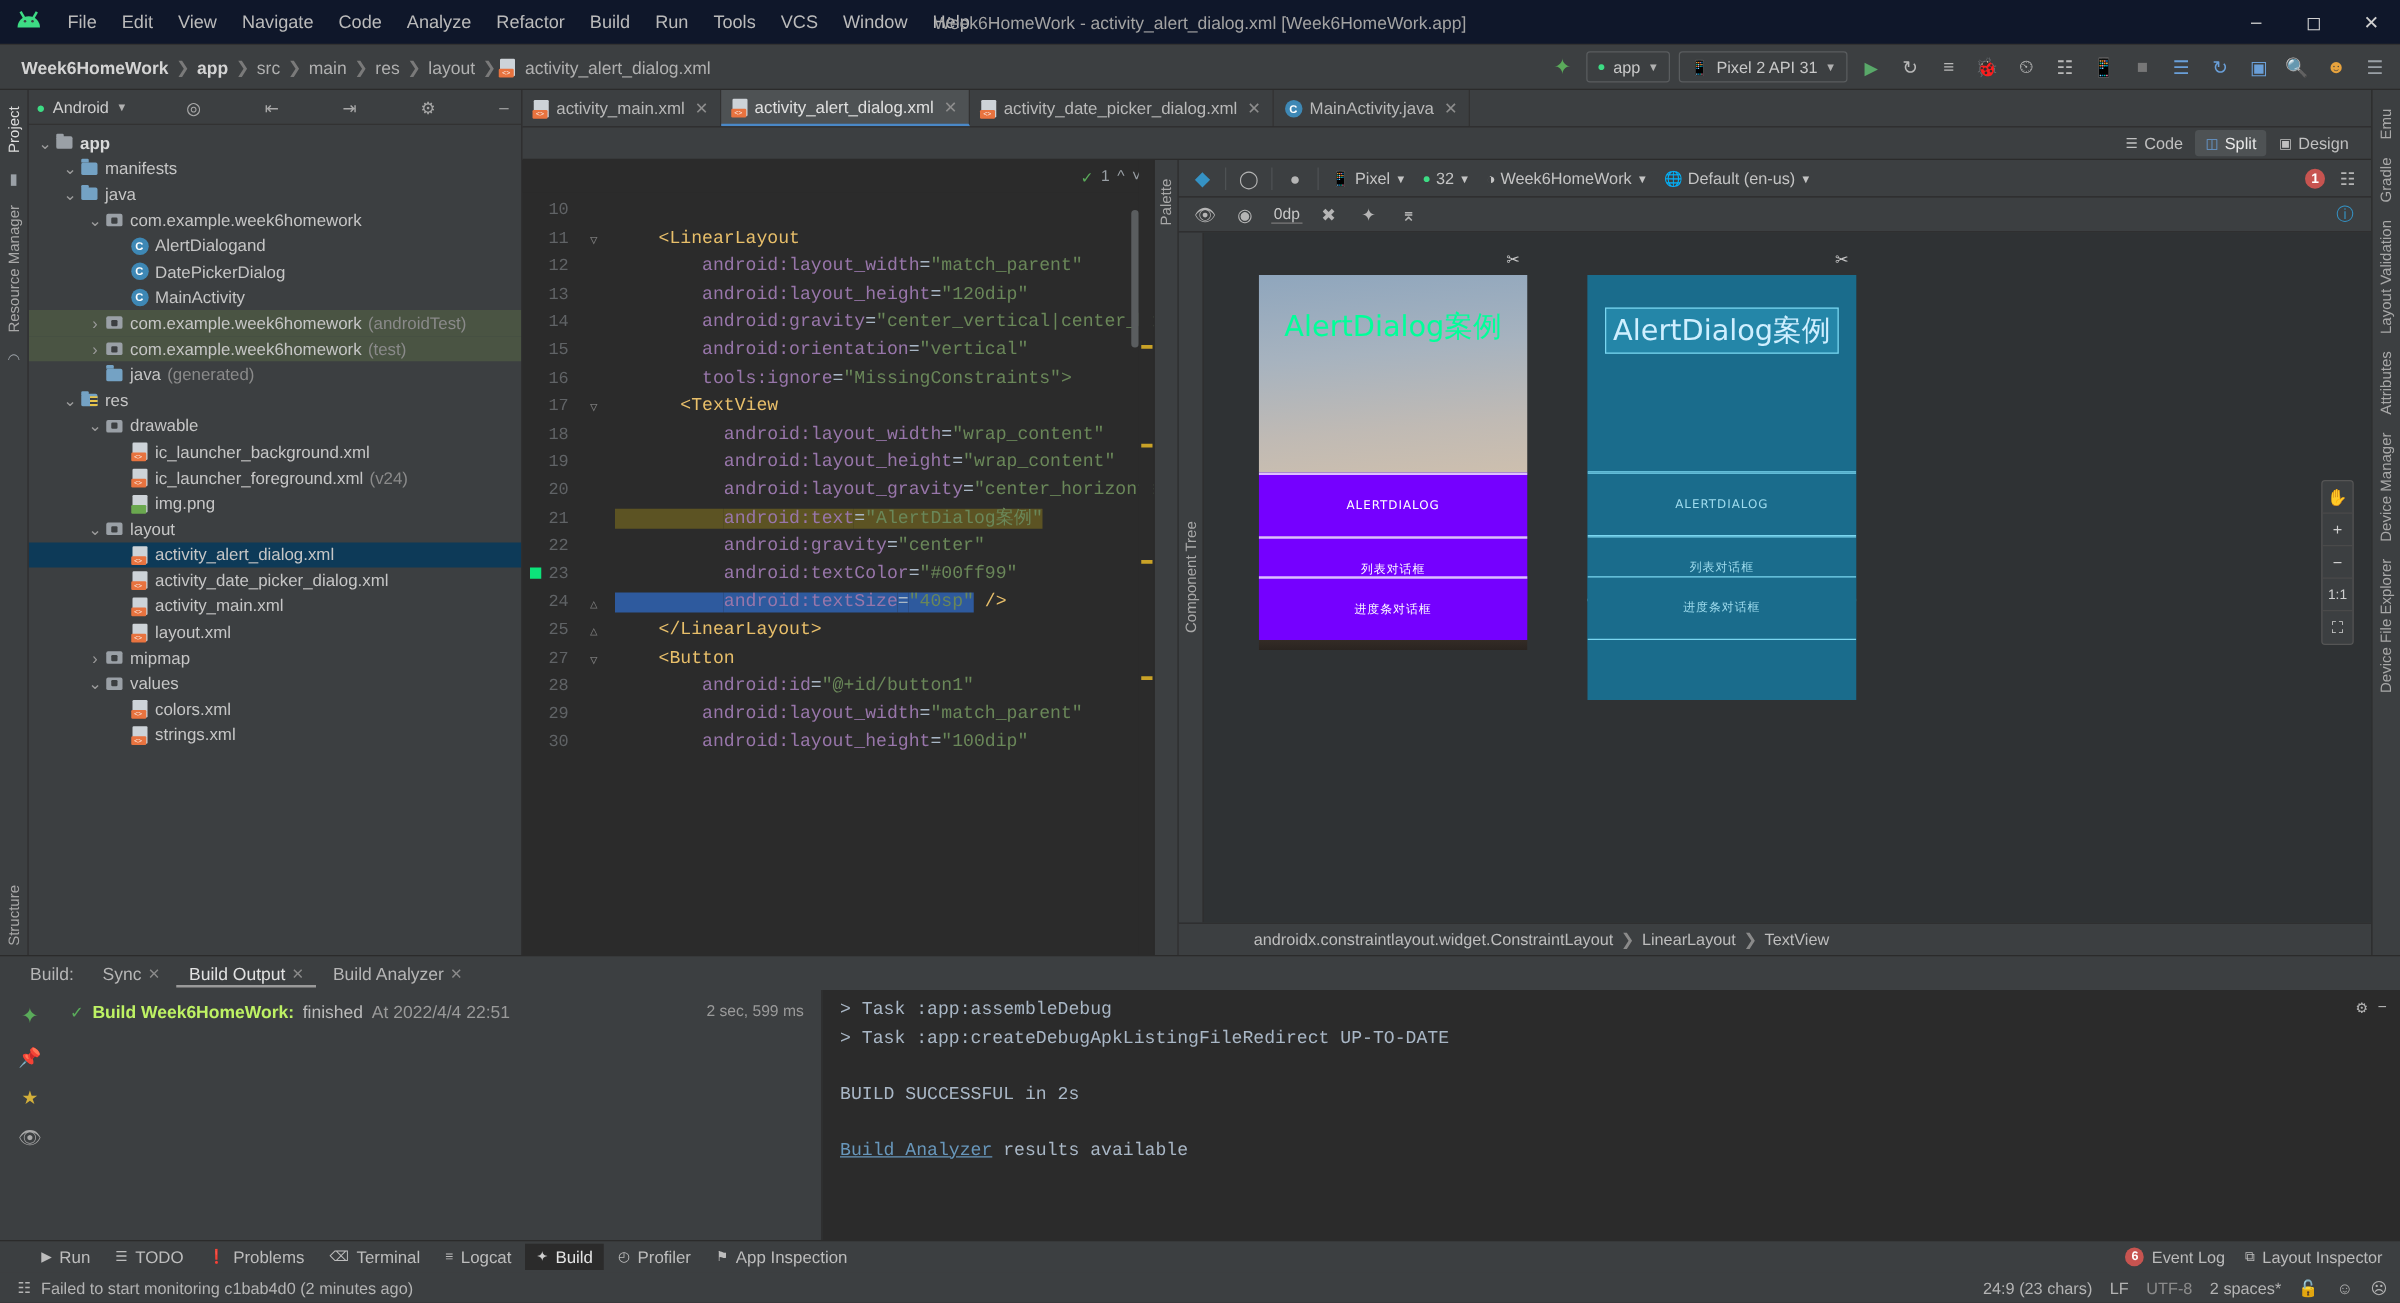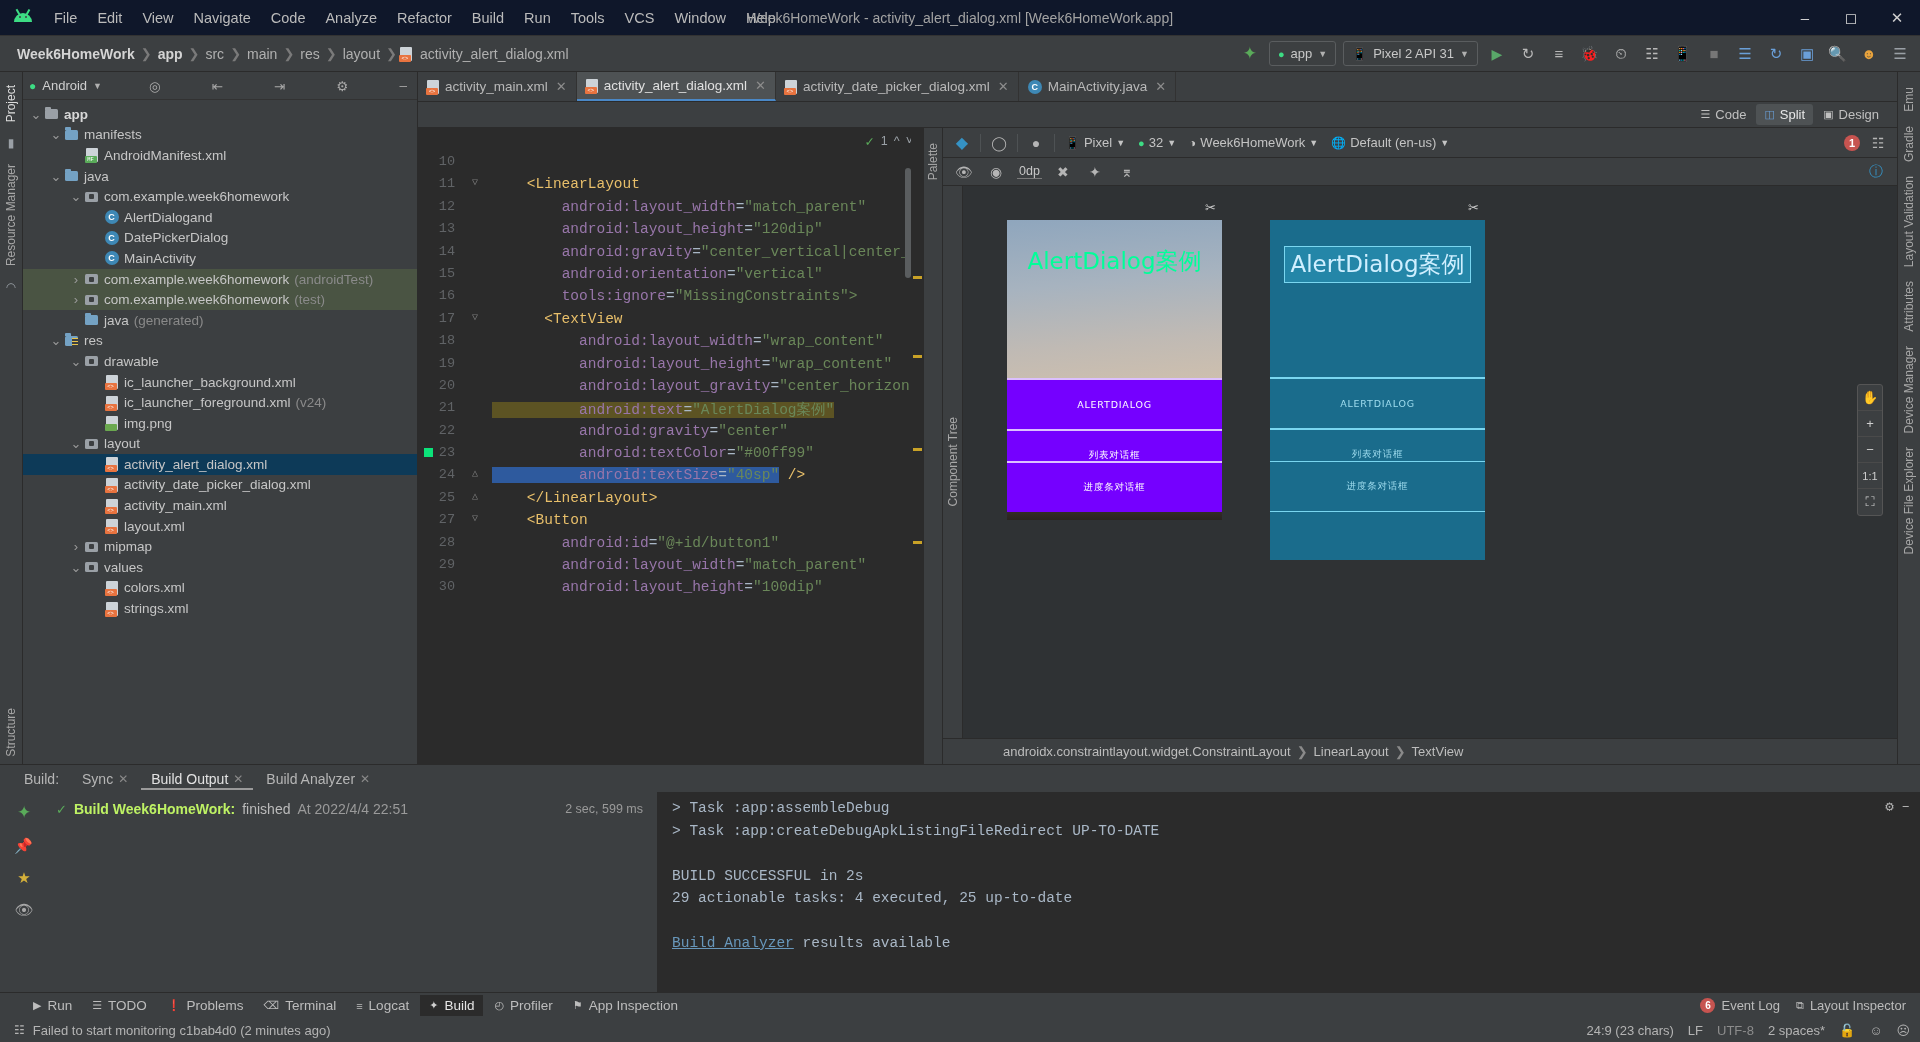--- a/index.html
+++ b/index.html
@@ -124,21 +124,21 @@
   .mbtn.sel { background:#4e5254; color:#e8e8e8; }
 
   .split-row { flex:1 1 auto; display:flex; min-height:0; }
 
   
   .code-pane { width: 505px; flex:0 0 505px; background:#2b2b2b; position:relative; display:flex;flex-direction:column;}
   .code-inspect { height: 26px; display:flex;align-items:center;justify-content:flex-end;gap:6px;
                   padding-right:10px; background:#2b2b2b; font-size:12.5px; color:#9aa0a6; flex:0 0 26px;}
   .code-scroll { flex:1 1 auto; position:relative; overflow:hidden; font-family:"Liberation Mono",monospace;
                  font-size:14.5px; }
-  .cline { display:flex; height:22.4px; align-items:flex-start; white-space:pre; }
+  .cline { display:flex; height:22.4px; align-items:flex-end; white-space:pre; }
   .gutter { width:46px; flex:0 0 46px; text-align:right; padding-right:9px; color:#606366; font-size:13.5px;}
   .foldcol { width:22px; flex:0 0 22px; text-align:center; color:#7a7a7a; font-size:10px; position:relative;}
   .ctext { padding-left: 6px; }
   .k-tag { color:#e8bf6a; }
   .k-attr { color:#9876aa; }
   .k-val  { color:#6a8759; }
   .k-eq   { color:#a9b7c6; }
   .hl-yellow { background:#5c5323; }
   .hl-blue { background:#2e5a9e; }
   .greenbox { display:inline-block;width:9px;height:9px;background:#0ce37a; vertical-align:middle;}
@@ -347,27 +347,20 @@
             </span>
             <span class="tlabel b">app</span>
           </div>
           <div class="trow" style="padding-left: 26px;">
             <span class="chev" style="font-size: 13px;">⌄</span>
             <span class="ticon">
               <span class="folder"></span>
             </span>
             <span class="tlabel">manifests</span>
           </div>
-          <div class="trow" style="padding-left: 46px;">
-            <span class="chev"></span>
-            <span class="ticon">
-              <span class="xmlf mf"></span>
-            </span>
-            <span class="tlabel">AndroidManifest.xml</span>
-          </div>
           <div class="trow" style="padding-left: 26px;">
             <span class="chev" style="font-size: 13px;">⌄</span>
             <span class="ticon">
               <span class="folder"></span>
             </span>
             <span class="tlabel">java</span>
           </div>
           <div class="trow" style="padding-left: 46px;">
             <span class="chev" style="font-size: 13px;">⌄</span>
             <span class="ticon">
@@ -752,21 +745,20 @@
       </div>
       <div class="build-log" id="log-host">
         <div class="build-gear">
           <span style="color:#b0b0b0;font-size:14px;">⚙</span>
           <span style="color:#b0b0b0;font-size:14px;">–</span>
         </div>
       <div>&gt; Task :app:assembleDebug</div>
           <div>&gt; Task :app:createDebugApkListingFileRedirect UP-TO-DATE</div>
           <div></div>
           <div>BUILD SUCCESSFUL in 2s</div>
-          <div>29 actionable tasks: 4 executed, 25 up-to-date</div>
           <div></div>
           <div><a>Build Analyzer</a><span> results available</span></div>
         </div>
     </div>
   </div>
 
   <div class="toolwin" id="tw-host">
       <div class="tw">
         <span style="font-size: 11px;">▶</span>
         <span>Run</span>

